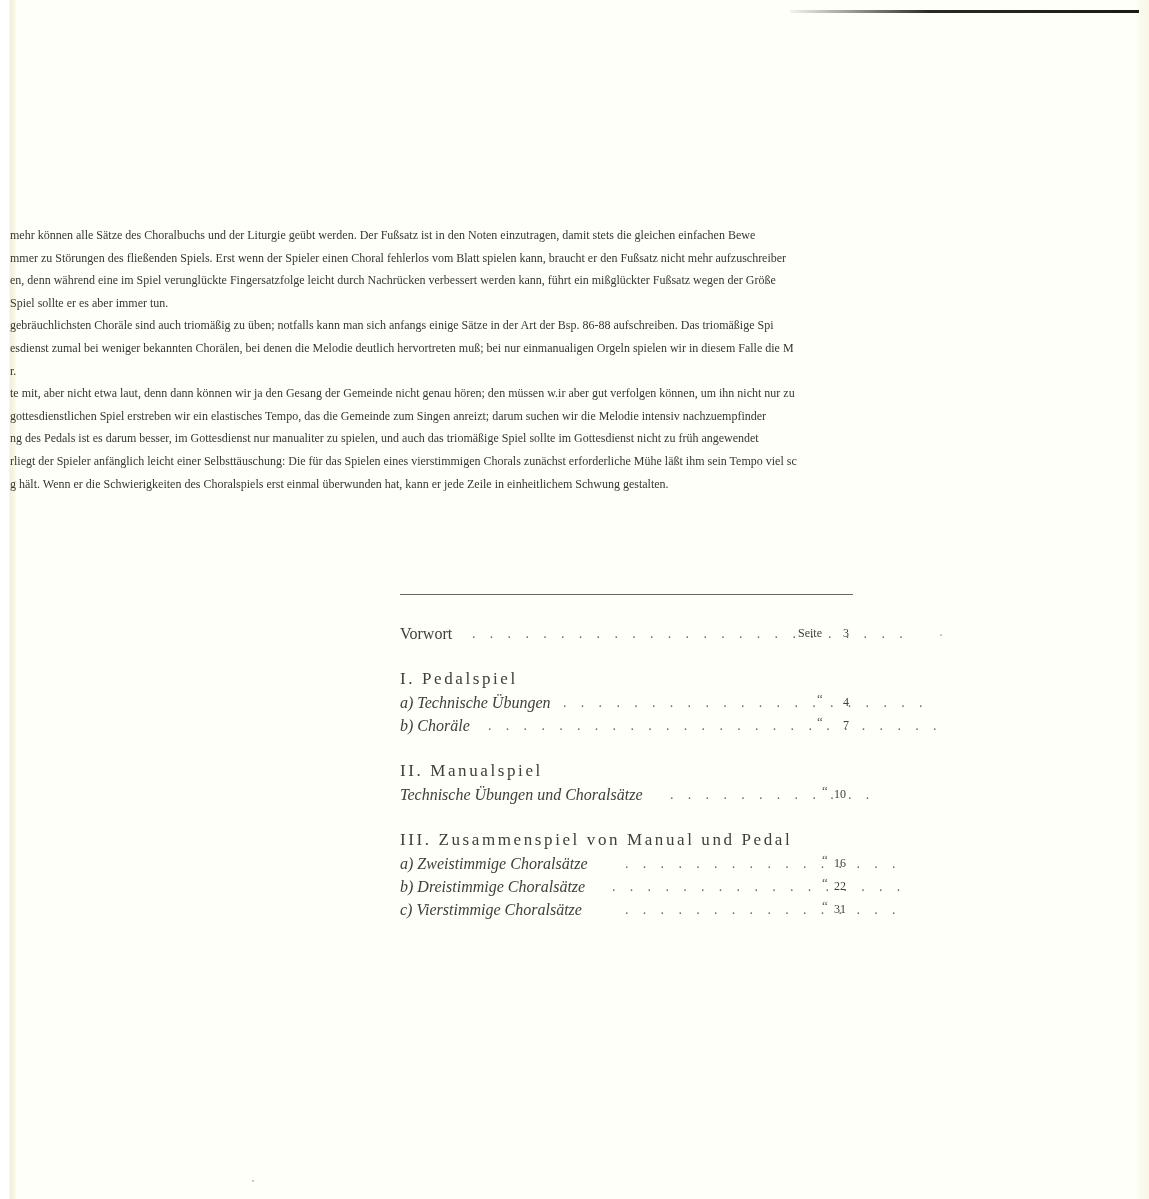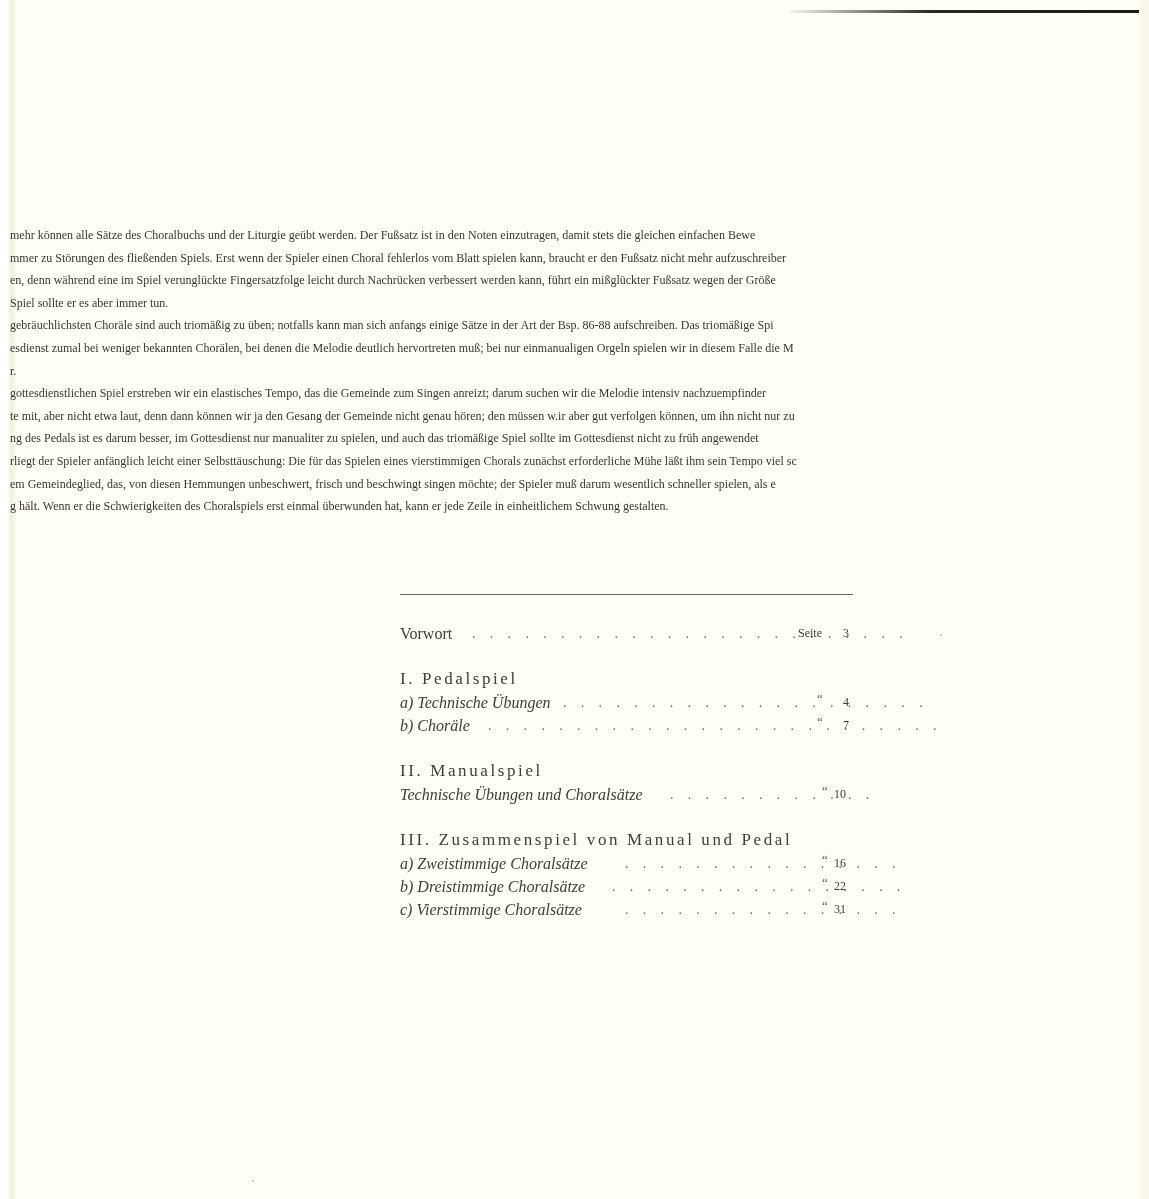--- a/index.html
+++ b/index.html
@@ -126,25 +126,24 @@
 <div class="top-rule"></div>
 
 <div class="body-text">
   <span class="line">mehr können alle Sätze des Choralbuchs und der Liturgie geübt werden. Der Fußsatz ist in den Noten einzutragen, damit stets die gleichen einfachen Bewe</span>
   <span class="line">mmer zu Störungen des fließenden Spiels. Erst wenn der Spieler einen Choral fehlerlos vom Blatt spielen kann, braucht er den Fußsatz nicht mehr aufzuschreiber</span>
   <span class="line">en, denn während eine im Spiel verunglückte Fingersatzfolge leicht durch Nachrücken verbessert werden kann, führt ein mißglückter Fußsatz wegen der Größe</span>
   <span class="line">Spiel sollte er es aber immer tun.</span>
   <span class="line">gebräuchlichsten Choräle sind auch triomäßig zu üben; notfalls kann man sich anfangs einige Sätze in der Art der Bsp. 86-88 aufschreiben. Das triomäßige Spi</span>
   <span class="line">esdienst zumal bei weniger bekannten Chorälen, bei denen die Melodie deutlich hervortreten muß; bei nur einmanualigen Orgeln spielen wir in diesem Falle die M</span>
   <span class="line">r.</span>
+  <span class="line">te mit, aber nicht etwa laut, denn dann können wir ja den Gesang der Gemeinde nicht genau hören; den müssen w.ir aber gut verfolgen können, um ihn nicht nur zu</span>
   <span class="line"> gottesdienstlichen Spiel erstreben wir ein elastisches Tempo, das die Gemeinde zum Singen anreizt; darum suchen wir die Melodie intensiv nachzuempfinder</span>
-  <span class="line">te mit, aber nicht etwa laut, denn dann können wir ja den Gesang der Gemeinde nicht genau hören; den müssen w.ir aber gut verfolgen können, um ihn nicht nur zu</span>
   <span class="line">ng des Pedals ist es darum besser, im Gottesdienst nur manualiter zu spielen, und auch das triomäßige Spiel sollte im Gottesdienst nicht zu früh angewendet</span>
   <span class="line">rliegt der Spieler anfänglich leicht einer Selbsttäuschung: Die für das Spielen eines vierstimmigen Chorals zunächst erforderliche Mühe läßt ihm sein Tempo viel sc</span>
-  <span class="line">em Gemeindeglied, das, von diesen Hemmungen unbeschwert, frisch und beschwingt singen möchte; der Spieler muß darum wesentlich schneller spielen, als e</span>
   <span class="line">g hält. Wenn er die Schwierigkeiten des Choralspiels erst einmal überwunden hat, kann er jede Zeile in einheitlichem Schwung gestalten.</span>
 </div>
 
 <div class="toc-rule"></div>
 
 <div class="toc">
 
   <div class="toc-entry" style="height:23px;">
     <span class="title">Vorwort</span>
     <span class="leader" style="left:72px;">. . . . . . . . . . . . . . . . . . . . . . . . .</span>

